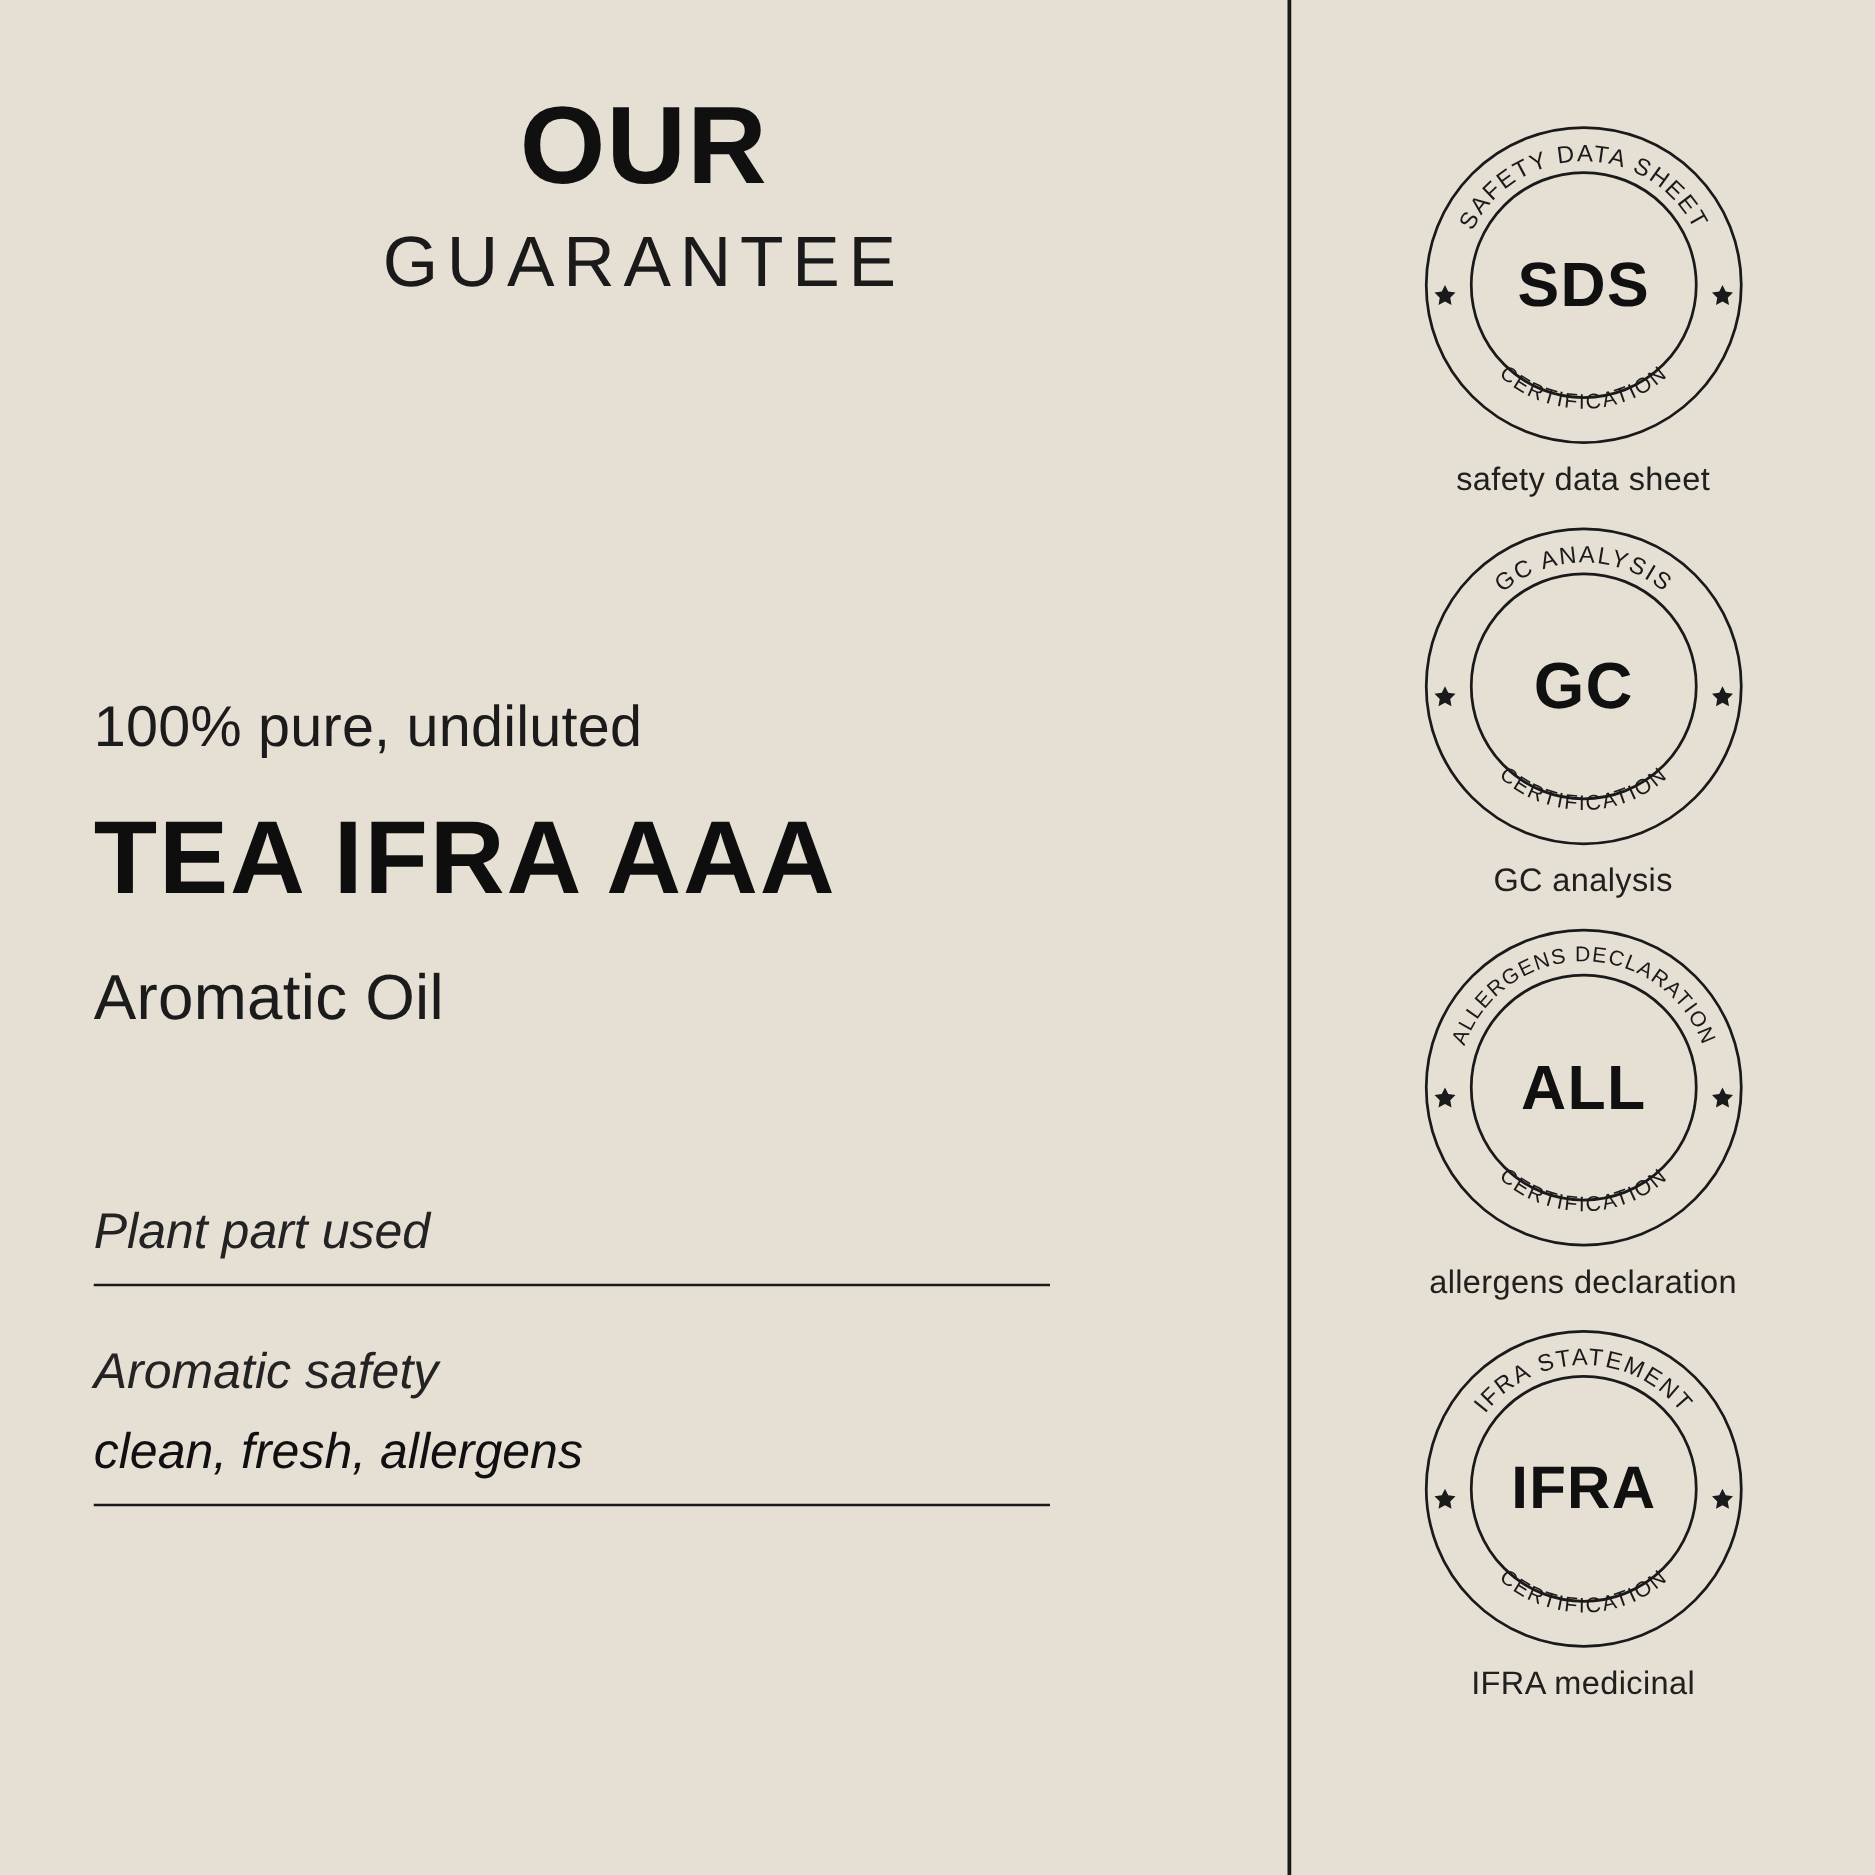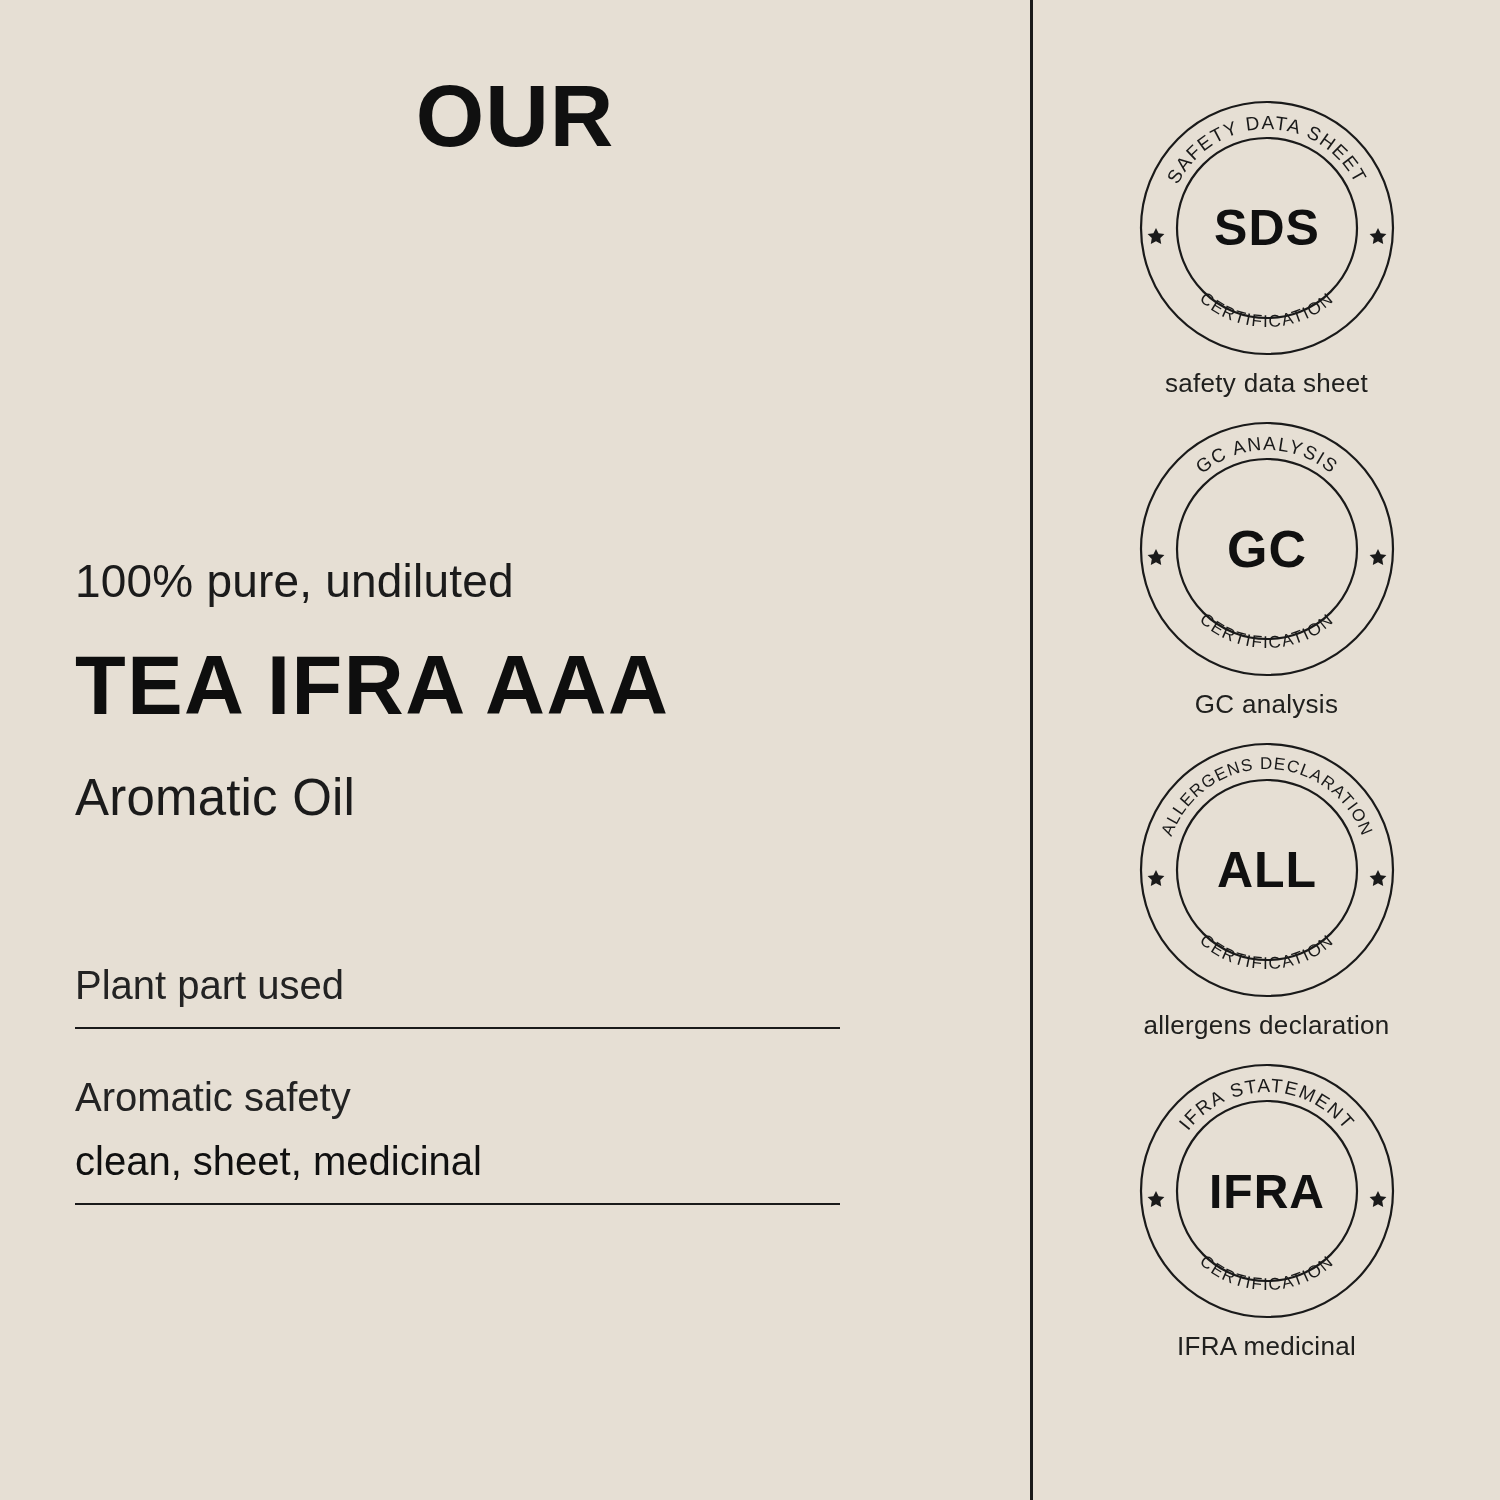--- a/index.html
+++ b/index.html
@@ -97,21 +97,21 @@
     margin: 45px 0 0 0;
     color: #1b1b1b;
   }
 
   .specs {
     position: absolute;
     left: 75px;
     top: 965px;
     width: 765px;
   }
-  .spec-row { margin-bottom: 48px; }
+  .spec-row { margin-bottom: 48px; font-style: italic; }
   .spec-row:last-child { margin-bottom: 0; }
   .spec-label {
     font-size: 40px;
     font-weight: 400;
     line-height: 1.0;
     margin: 0;
     color: #232323;
   }
   .spec-value {
     font-size: 40px;
@@ -170,38 +170,39 @@
 </style>
 </head>
 <body>
 
 <div class="page">
 
   <div class="left-col">
 
     <div class="guarantee-block">
       <div class="guarantee-our">OUR</div>
+      <div class="guarantee-sub">GUARANTEE</div>
     </div>
 
     <div class="product-block">
       <div class="product-pure">100% pure, undiluted</div>
       <div class="product-name">TEA IFRA AAA</div>
       <div class="product-type">Aromatic Oil</div>
     </div>
 
     <div class="specs">
 
       <div class="spec-row">
         <div class="spec-label">Plant part used</div>
         <div class="spec-rule"></div>
       </div>
 
       <div class="spec-row">
         <div class="spec-label">Aromatic safety</div>
-        <div class="spec-value">clean, sheet, medicinal</div>
+        <div class="spec-value">clean, fresh, allergens</div>
         <div class="spec-rule"></div>
       </div>
 
     </div>
   </div>
 
   <div class="divider-vertical"></div>
 
   <div class="right-col">
 

